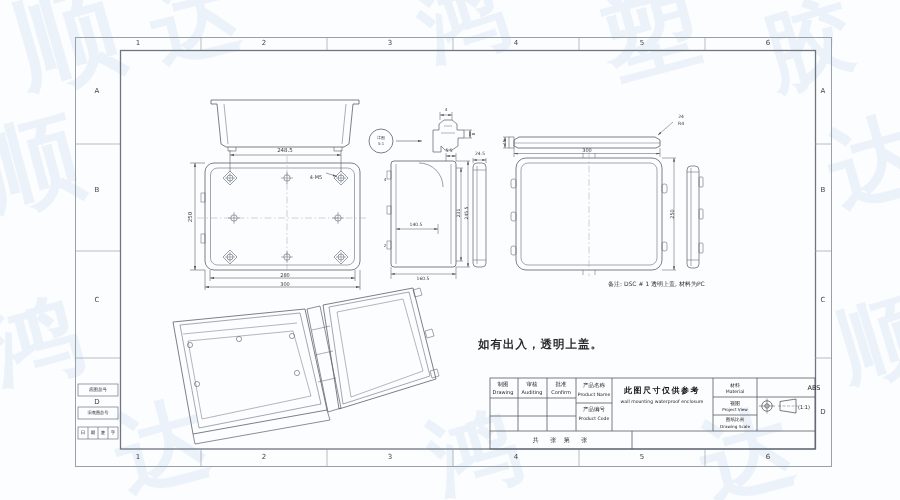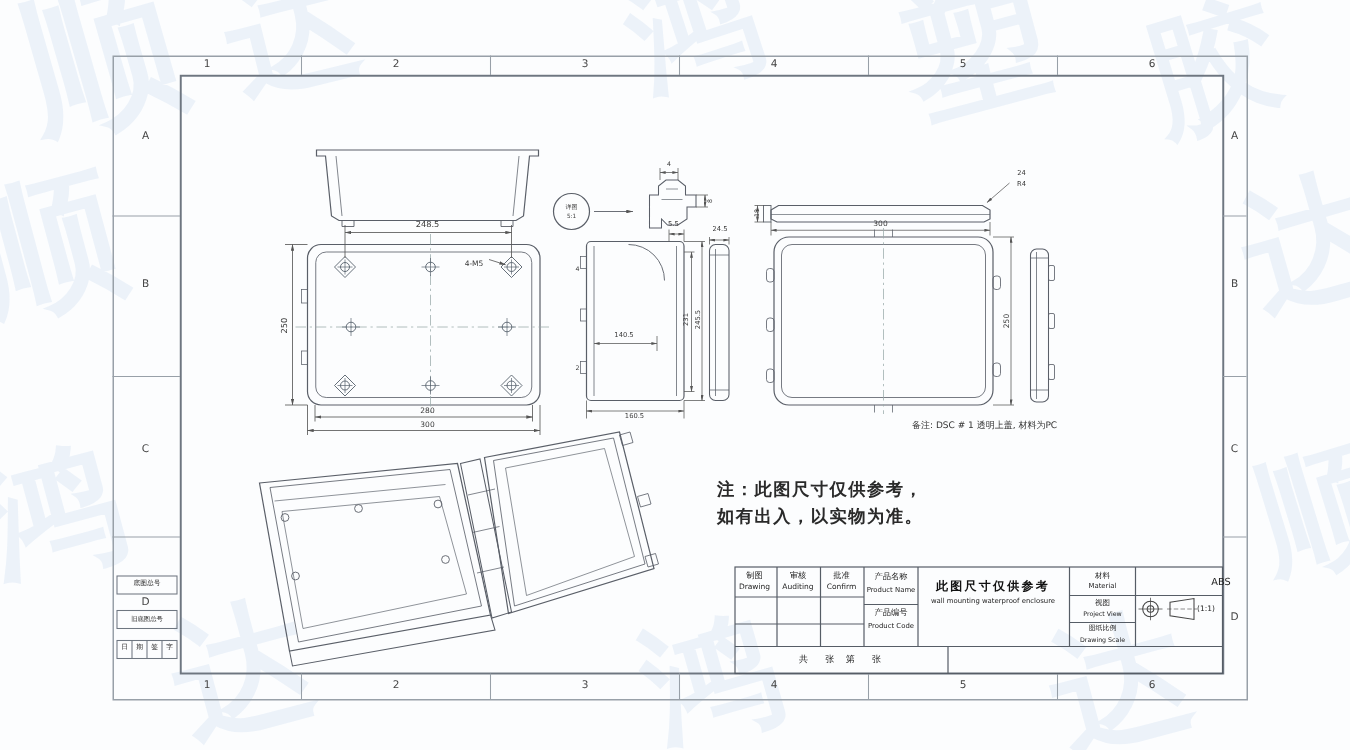--- a/index.html
+++ b/index.html
@@ -274,22 +274,21 @@
   <span class="t tb" style="left:735px;top:385px;font-size:5px;">材料</span>
   <span class="t tb" style="left:735px;top:392px;font-size:4.6px;">Material</span>
   <span class="t tb" style="left:786px;top:388px;font-size:6.5px;margin-left:28px;">ABS</span>
   <span class="t tb" style="left:735px;top:403px;font-size:5px;">视图</span>
   <span class="t tb" style="left:735px;top:410px;font-size:4.2px;">Project View</span>
   <span class="t tb" style="left:735px;top:420px;font-size:4.6px;">图纸比例</span>
   <span class="t tb" style="left:735px;top:427px;font-size:4.2px;">Drawing Scale</span>
   <span class="t tb" style="left:804px;top:407px;font-size:5px;">(1:1)</span>
   <span class="t tb" style="left:560px;top:440px;font-size:6px;">共      张    第      张</span>
 
-  <span class="tl note" style="left:478px;top:320px;font-size:11.5px;">注：此图尺寸仅供参考，</span>
-  <span class="tl note" style="left:478px;top:338px;font-size:11.5px;">如有出入，以实物为准。</span>
+  <span class="tl note" style="left:478px;top:338px;font-size:11.5px;">如有出入，透明上盖。</span>
   <span class="tl" style="left:608px;top:281px;font-size:6px;color:#333;">备注: DSC # 1 透明上盖, 材料为PC</span>
 
   <span class="t dim" style="left:381px;top:138px;font-size:4px;">详图</span>
   <span class="t dim" style="left:381px;top:144px;font-size:3.8px;">5:1</span>
 
   <span class="t dim" style="left:285px;top:151px;font-size:5.5px;">248.5</span>
   <span class="t r90 dim" style="left:191px;top:217px;font-size:5.5px;">250</span>
   <span class="t dim" style="left:285px;top:275px;font-size:5px;">280</span>
   <span class="t dim" style="left:285px;top:284px;font-size:5px;">300</span>
   <span class="t dim" style="left:316px;top:177px;font-size:5px;">4-M5</span>

